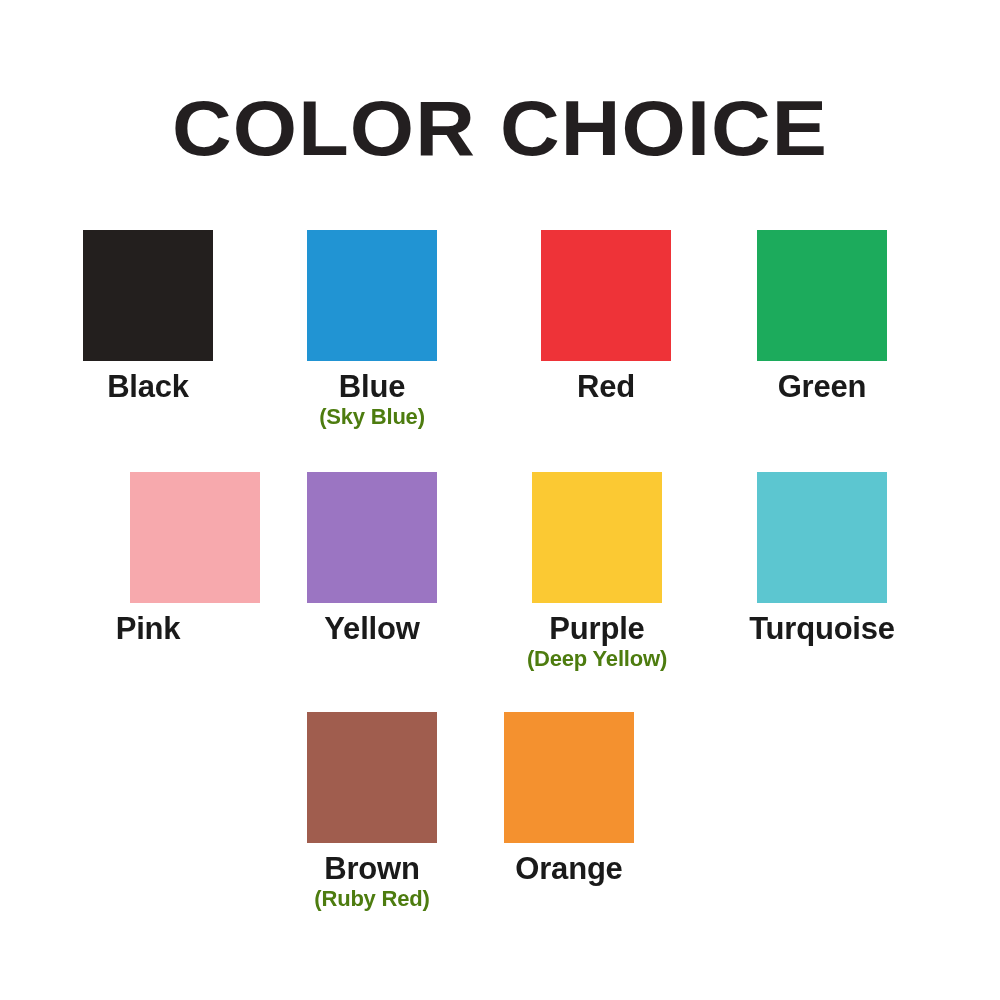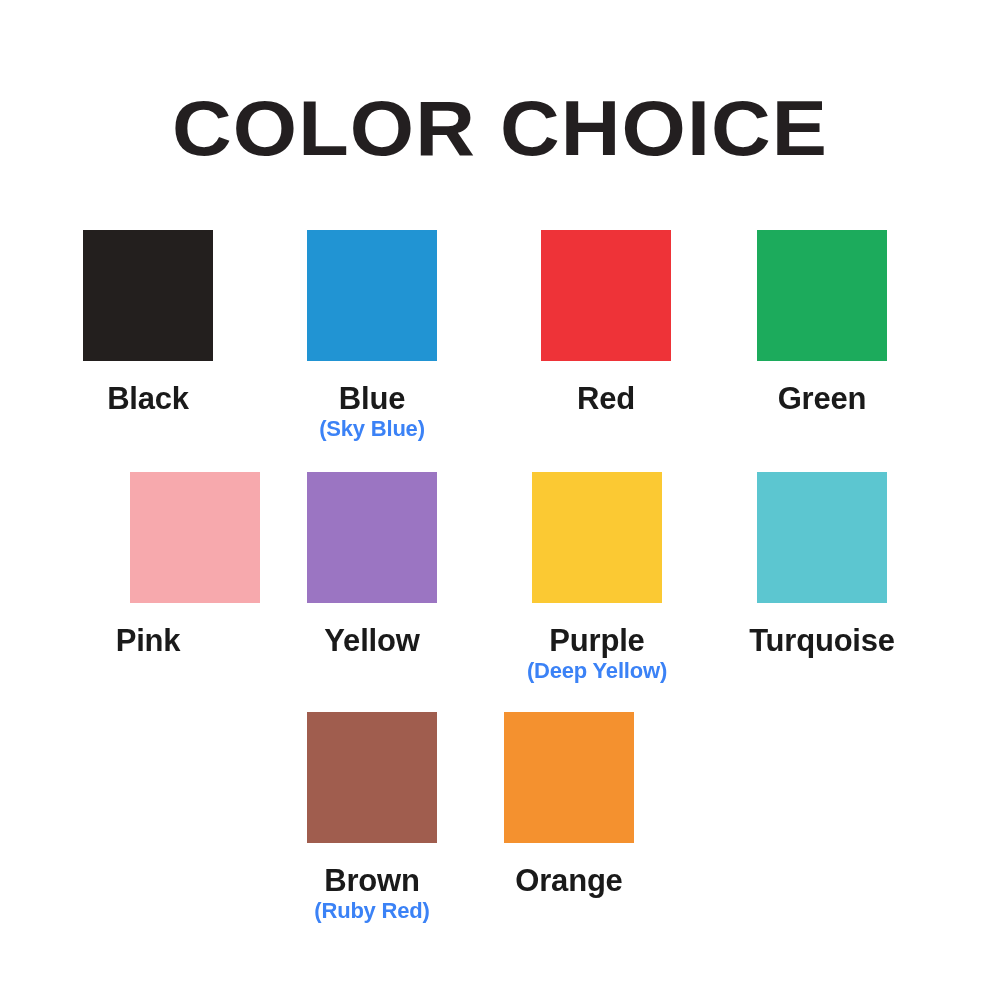--- a/index.html
+++ b/index.html
@@ -56,21 +56,20 @@
     width: 1000px;
     display: flex;
   }
   .row-1 { top: 230px; }
   .row-2 { top: 472px; }
   .row-3 { top: 712px; }
 
   .row-1 .cell, .row-2 .cell, .row-3 .cell {
     position: absolute;
     width: 224px;
-    gap: 12px;
   }
 
   .cell {
     display: flex;
     flex-direction: column;
     align-items: center;
   }
 
   .swatch {
     width: 130px;
@@ -92,21 +91,21 @@
     color: #1a1a1a;
     letter-spacing: -0.2px;
     white-space: nowrap;
   }
 
   .label-sub {
     font-family: "Liberation Sans", sans-serif;
     font-weight: bold;
     font-size: 22px;
     line-height: 26px;
-    color: #3b82f6;
+    color: #4d7c0f;
     letter-spacing: -0.2px;
     white-space: nowrap;
     margin-top: 1px;
   }
 </style>
 </head>
 <body>
 
 <div id="page">
 

